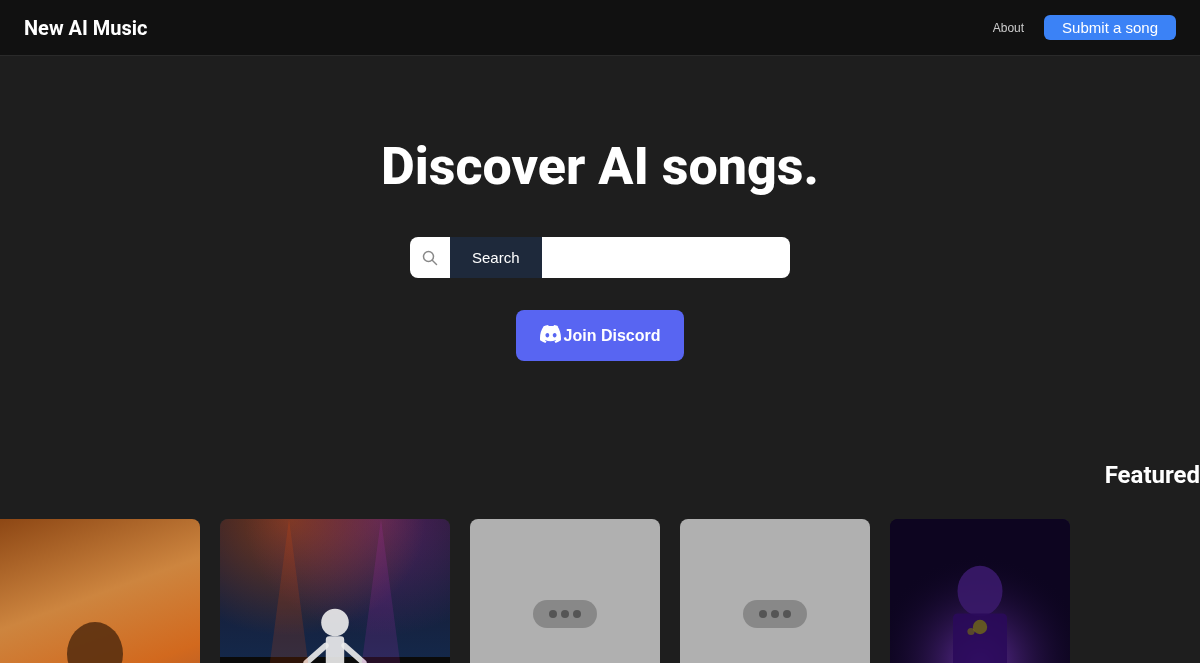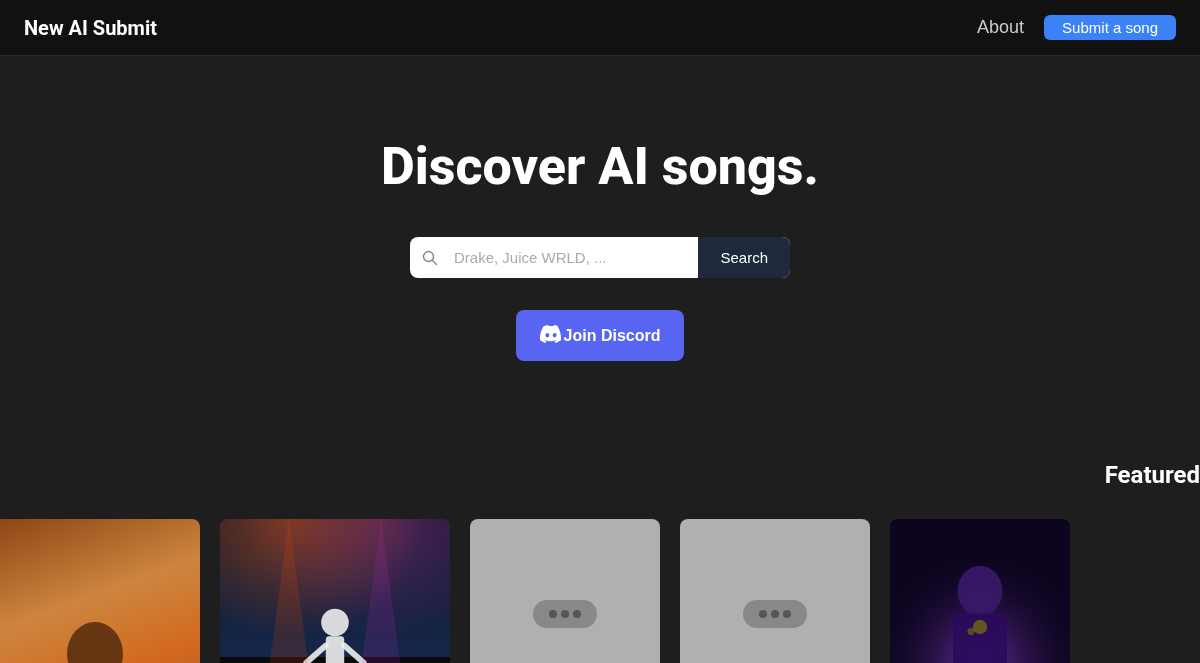--- a/index.html
+++ b/index.html
@@ -35,21 +35,21 @@
     }
 
     .header-nav {
       display: flex;
       align-items: center;
       gap: 20px;
     }
 
     .header-about {
       color: #cccccc;
-      font-size: 18px;
+      font-size: 12px;
       cursor: pointer;
       background: none;
       border: none;
       color: #cccccc;
     }
 
     .header-submit {
       background-color: #3b82f6;
       color: #ffffff;
       border: none;
@@ -269,38 +269,37 @@
       display: flex;
       align-items: center;
       justify-content: center;
     }
 
   </style>
 </head>
 <body>
 
 <header class="header">
-  <div class="header-logo">New AI Submit</div>
+  <div class="header-logo">New AI Music</div>
   <nav class="header-nav">
     <button class="header-about">About</button>
     <button class="header-submit">Submit a song</button>
   </nav>
 </header>
 
 <section class="hero">
   <h1 class="hero-title">Discover AI songs.</h1>
 
   <div class="search-container">
     <div class="search-icon-wrap">
       <svg width="16" height="16" viewBox="0 0 16 16" fill="none">
         <circle cx="6.5" cy="6.5" r="5" stroke="#888" stroke-width="1.5"></circle>
         <line x1="10.5" y1="10.5" x2="14.5" y2="14.5" stroke="#888" stroke-width="1.5" stroke-linecap="round"></line>
       </svg>
     </div>
-    <input class="search-input" type="text" placeholder="Drake, Juice WRLD, ..." style="">
     <button class="search-button">Search</button>
   </div>
 
   <button class="discord-button">
     <span class="discord-icon">
       
       <svg width="22" height="22" viewBox="0 0 22 22" fill="white">
         <path d="M18.59 4.36A17.26 17.26 0 0 0 14.07 3c-.18.33-.4.77-.55 1.12a16 16 0 0 0-4.84 0C8.53 3.77 8.3 3.33 8.12 3A17.3 17.3 0 0 0 3.6 4.37C.52 9.1-.32 13.7.1 18.24a17.4 17.4 0 0 0 5.32 2.7 13.1 13.1 0 0 0 1.13-1.86 11.3 11.3 0 0 1-1.78-.86l.43-.34a12.42 12.42 0 0 0 10.6 0l.43.34a11.3 11.3 0 0 1-1.79.87 13.1 13.1 0 0 0 1.13 1.85 17.4 17.4 0 0 0 5.32-2.7c.49-5.14-.84-9.7-3.3-13.88ZM7.35 15.44c-1.04 0-1.9-.97-1.9-2.16s.84-2.16 1.9-2.16c1.07 0 1.92.97 1.9 2.16 0 1.19-.83 2.16-1.9 2.16Zm7.3 0c-1.04 0-1.9-.97-1.9-2.16s.84-2.16 1.9-2.16c1.07 0 1.92.97 1.9 2.16 0 1.19-.83 2.16-1.9 2.16Z"></path>
       </svg>
     </span>

